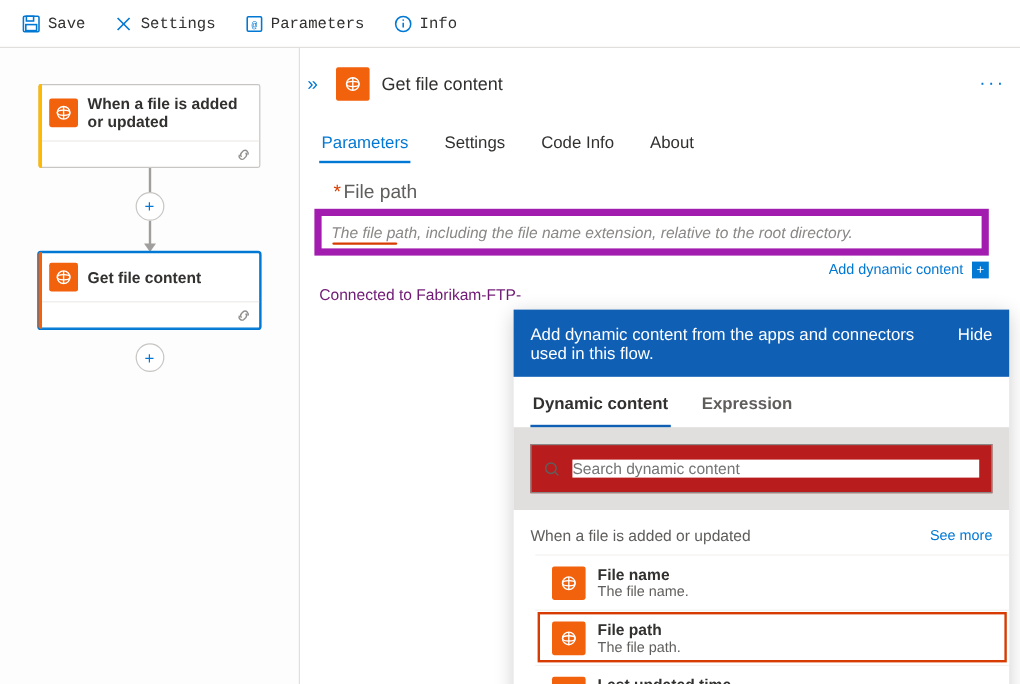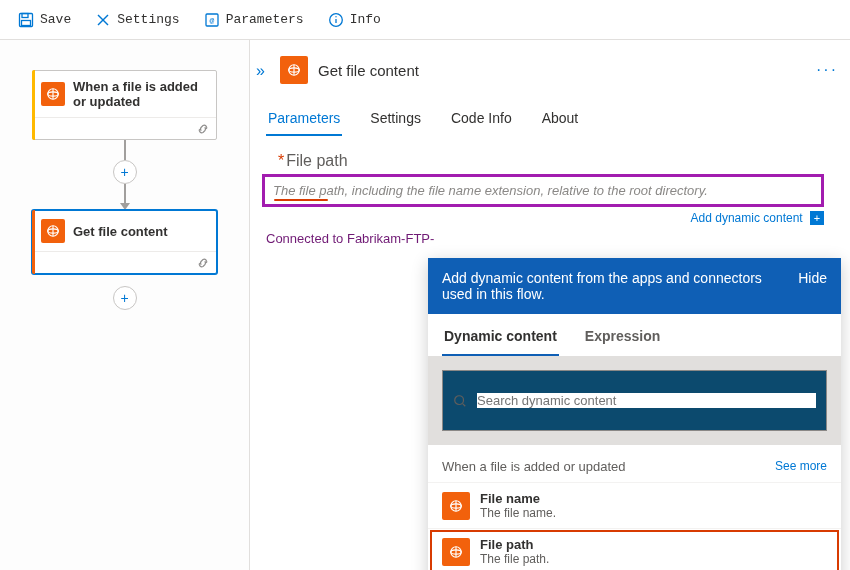--- a/index.html
+++ b/index.html
@@ -38,41 +38,41 @@
   .d-more { margin-left:auto; color:#0078d4; cursor:pointer; font-size:16px; letter-spacing:2px; }
 
   
   .tabs { display:flex; gap:26px; margin:22px 0 16px 4px; font-size:14px; }
   .tab { padding:4px 2px 8px; cursor:pointer; color:#323130; border-bottom:2px solid transparent; }
   .tab.active { color:#0078d4; border-bottom-color:#0078d4; }
 
   
   .field-label { font-size:16px; color:#605e5c; margin-left:16px; }
   .req { color:#d83b01; margin-right:2px; }
-  .field-input { width:562px; border:3px solid #a21caf; padding:6px 8px; font-size:13px; color:#8a8886; font-style:italic; margin-top:4px; background:#fff; position:relative; }
+  .field-input { width:562px; border:6px solid #a21caf; padding:6px 8px; font-size:13px; color:#8a8886; font-style:italic; margin-top:4px; background:#fff; position:relative; }
   .field-input::after { content:""; position:absolute; left:9px; bottom:3px; width:54px; height:2px; background:#d83b01; border-radius:2px; }
   .add-dc-row { width:562px; text-align:right; margin-top:4px; font-size:12px; }
   .add-dc { color:#0078d4; cursor:pointer; }
   .add-dc-plus { display:inline-flex; width:14px; height:14px; background:#0078d4; color:#fff; align-items:center; justify-content:center; font-size:11px; margin-left:4px; }
 
   .connected { margin-top:6px; font-size:13px; color:#701a75; margin-left:4px; }
 
   
   .dc-panel { position:absolute; left:178px; top:218px; width:413px; box-shadow:0 4px 16px rgba(0,0,0,.2); background:#fff; }
   .dc-head { background:#0f5fb5; color:#fff; padding:12px 14px; display:flex; align-items:flex-start; gap:12px; font-size:14px; }
   .dc-head .hide { cursor:pointer; }
   .dc-tabs { display:flex; gap:24px; padding:10px 14px 0; font-size:14px; }
   .dc-tab { padding:4px 2px 10px; cursor:pointer; border-bottom:2px solid transparent; font-weight:700; color:#605e5c; }
   .dc-tab.active { color:#323130; border-bottom-color:#0f5fb5; }
   .dc-search-wrap { background:#e1dfdd; padding:14px; }
-  .dc-search { background:#0c4a6e; border:1px solid #8a8886; display:flex; align-items:center; padding:22px 10px; gap:10px; }
+  .dc-search { background:#b91c1c; border:1px solid #8a8886; display:flex; align-items:center; padding:12px 10px; gap:10px; }
   .dc-search input { border:none; outline:none; flex:1; font-size:13px; }
   .dc-group { padding:14px 14px 8px; display:flex; justify-content:space-between; color:#605e5c; font-size:13px; }
   .see-more { color:#0078d4; cursor:pointer; font-size:12px; }
-  .dc-item { display:flex; align-items:center; gap:10px; padding:8px 14px; cursor:pointer; border-top:1px solid #f3f2f1; }
+  .dc-item { display:flex; align-items:center; gap:10px; padding:8px 14px; cursor:pointer; border-top:1px solid #f3f2f1;margin-left:18px; }
   .dc-item.hl { outline:2px solid #d83b01; outline-offset:-4px; background:#fff; }
   .dc-item .node-ico { width:28px; height:28px; }
   .dc-item-txt { font-size:13px; }
   .dc-item-txt .sub { font-size:12px; color:#605e5c; }
   .dc-item-txt .name { font-weight:600; }
 </style>
 </head>
 <body>
 
 <div class="toolbar">

